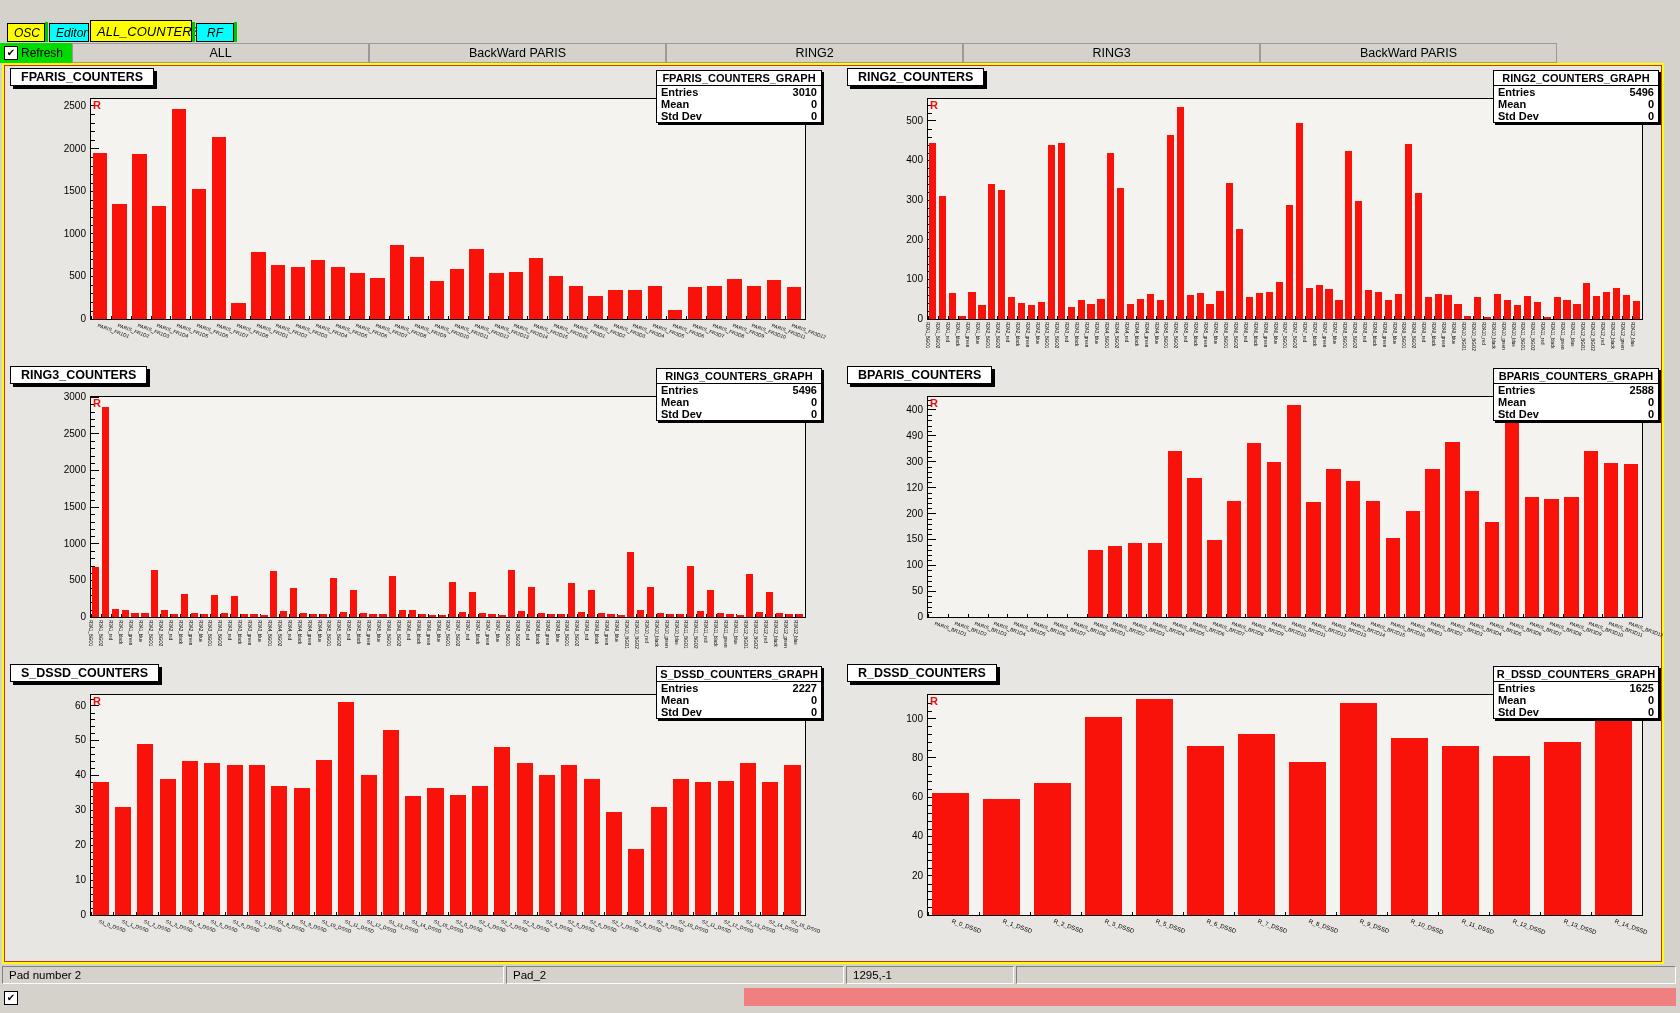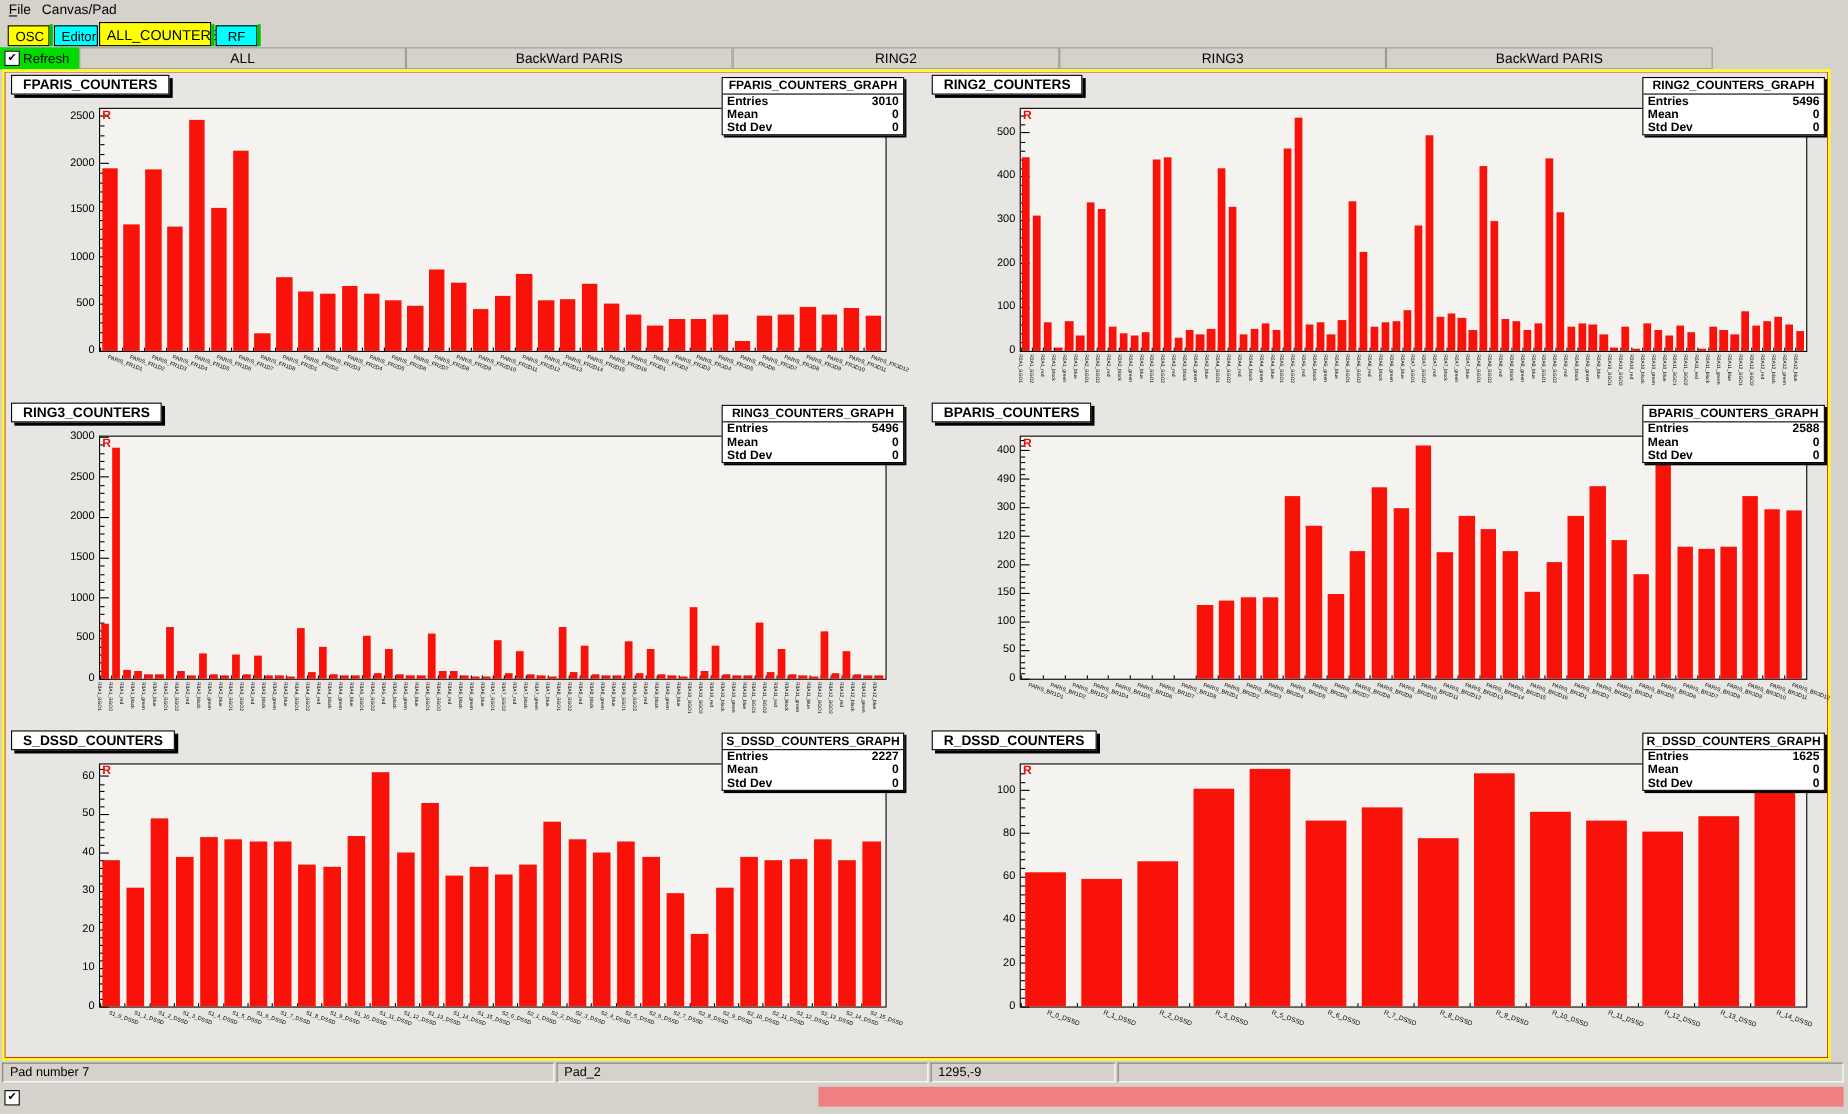--- a/index.html
+++ b/index.html
@@ -5,21 +5,21 @@
   html,body{margin:0;padding:0;}
   body{font-family:"Liberation Sans",sans-serif;}
   #app{position:relative;width:1680px;height:1013px;background:#d5d2cb;overflow:hidden;}
 
   
   #menubar{position:absolute;left:0;top:0;width:100%;height:19px;}
   .menu-item{position:absolute;top:2px;font-size:12.5px;color:#000;cursor:default;}
   .menu-item:first-child::first-letter{text-decoration:underline;}
 
   
-  #tabrow{position:absolute;left:0;top:19px;width:100%;height:24px;}
+  #tabrow{position:absolute;left:0;top:19px;width:100%;height:24px;font-style:italic;}
   .tab{position:absolute;bottom:1px;border:1px solid #000;font-size:12px;color:#000;
        text-align:center;line-height:19px;height:19px;box-sizing:border-box;padding:0 6px;}
   .tab.yellow{background:#ffff00;}
   .tab.cyan{background:#00ffff;}
   .tab.active{height:22px;line-height:22px;font-size:13px;}
   .tabsep{position:absolute;bottom:1px;width:3px;height:20px;background:#00c400;}
 
   
   #toolbar{position:absolute;left:0;top:43px;width:100%;height:20px;}
   #refresh-seg{position:absolute;left:0;top:0;width:72px;height:20px;background:#00dc00;}
@@ -59,24 +59,20 @@
 
   
   .pinkseg{position:absolute;top:988px;height:18px;background:#f08080;}
   #footer-msg{width:722px;text-align:center;font-weight:bold;font-size:12px;line-height:18px;color:#5c0000;}
 </style>
 </head>
 <body>
 
 <div id="app">
 
-  <div id="menubar">
-    <span class="menu-item" style="left:8px;">File</span>
-    <span class="menu-item" style="left:38px;">Canvas/Pad</span>
-  </div>
 
   <div id="tabrow">
     <div class="tab yellow" style="left:7px;width:38px;">OSC</div>
     <div class="tabsep" style="left:45px;"></div>
     <div class="tab cyan" style="left:49px;width:40px;">Editor</div>
     <div class="tab yellow active" style="left:90px;width:102px;">ALL_COUNTERS</div>
     <div class="tabsep" style="left:192px;"></div>
     <div class="tab cyan" style="left:196px;width:38px;">RF</div>
     <div class="tabsep" style="left:234px;"></div>
   </div>
@@ -1168,21 +1164,21 @@
         <div class="xlab s" style="left:465.05px;top:256px;font-size:6px">R_8_DSSD</div>
         <div class="xlab s" style="left:516.05px;top:256px;font-size:6px">R_9_DSSD</div>
         <div class="xlab s" style="left:567.05px;top:256px;font-size:6px">R_10_DSSD</div>
         <div class="xlab s" style="left:618.05px;top:256px;font-size:6px">R_11_DSSD</div>
         <div class="xlab s" style="left:669.05px;top:256px;font-size:6px">R_12_DSSD</div>
         <div class="xlab s" style="left:720.05px;top:256px;font-size:6px">R_13_DSSD</div>
         <div class="xlab s" style="left:771.05px;top:256px;font-size:6px">R_14_DSSD</div>
       </div>
   </div>
 
-  <div class="sfield" style="left:2px;width:502px;">Pad number 7</div>
+  <div class="sfield" style="left:2px;width:502px;">Pad number 2</div>
   <div class="sfield" style="left:506px;width:338px;">Pad_2</div>
-  <div class="sfield" style="left:846px;width:168px;">1295,-9</div>
+  <div class="sfield" style="left:846px;width:168px;">1295,-1</div>
   <div class="sfield" style="left:1016px;width:660px;"></div>
 
   <span class="cb" style="left:4px;top:991px;">✔</span>
   <div class="pinkseg" style="left:744px;width:932px;"></div>
 
 </div>
 
 </body></html>

